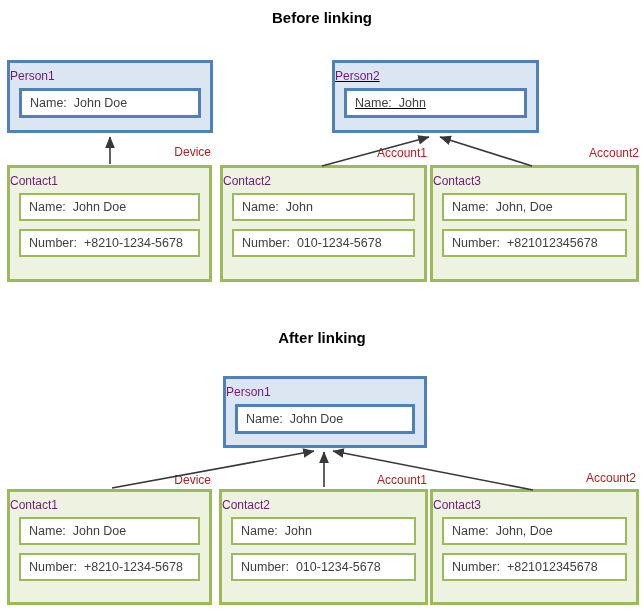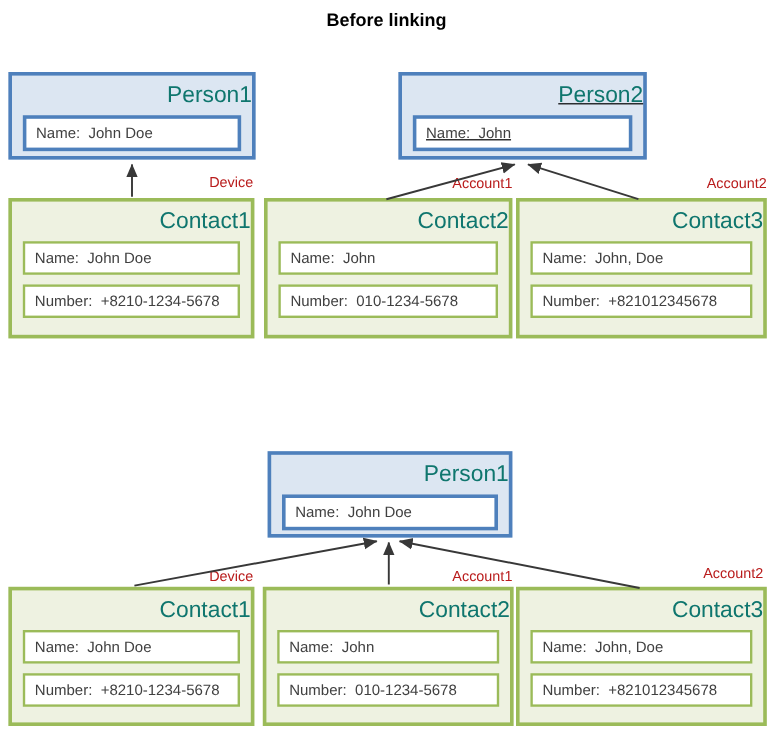--- a/index.html
+++ b/index.html
@@ -15,21 +15,21 @@
     position:absolute;box-sizing:border-box;
     background:var(--person-fill,#dce6f2);
     border:3px solid var(--person-border,#4e80bc);
   }
   .contact{
     position:absolute;box-sizing:border-box;
     background:var(--contact-fill,#eef2e1);
     border:3px solid var(--contact-border,#9bbb59);
   }
   .box-title{
-    text-align:right;font-size:19px;color:#0f766e;padding:6px 0 5px;
+    text-align:left;font-size:12px;color:#701a75;padding:6px 0 5px;
   }
   .field{
     background:#fff;margin:0 9px 8px 9px;white-space:pre;
     color:#404040;font-size:12.5px;padding:5px 6px 5px 8px;
     overflow:hidden;
   }
   .person .field{border:3px solid var(--person-border,#4e80bc);margin-bottom:9px;}
   .contact .field{border:2px solid var(--contact-border,#9bbb59);}
   .edge-label{
     position:absolute;font-size:12px;color:#b91c1c;white-space:nowrap;
@@ -71,20 +71,21 @@
     <div class="field">Name:  John</div>
     <div class="field">Number:  010-1234-5678</div>
   </div>
 
   <div class="contact" style="left:430px;top:165px;width:209px;height:117px;">
     <div class="box-title">Contact3</div>
     <div class="field">Name:  John, Doe</div>
     <div class="field">Number:  +821012345678</div>
   </div>
 
+  <div class="section-title" style="top:329px;">After linking</div>
 
   <div class="person" style="left:223px;top:376px;width:204px;height:72px;">
     <div class="box-title">Person1</div>
     <div class="field">Name:  John Doe</div>
   </div>
 
   <div class="edge-label" style="right:433px;top:473px;">Device</div>
   <div class="edge-label" style="right:217px;top:473px;">Account1</div>
   <div class="edge-label" style="right:8px;top:471px;">Account2</div>
 

